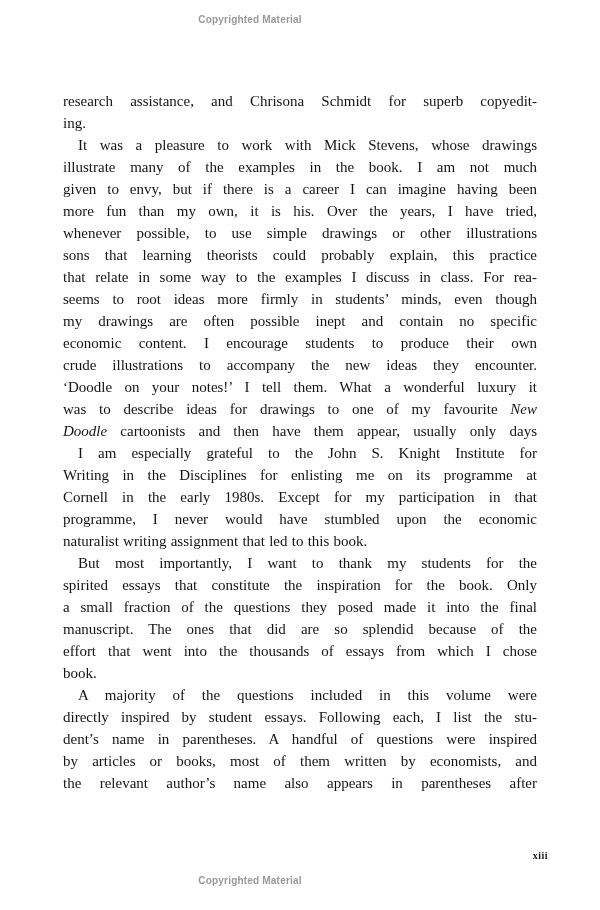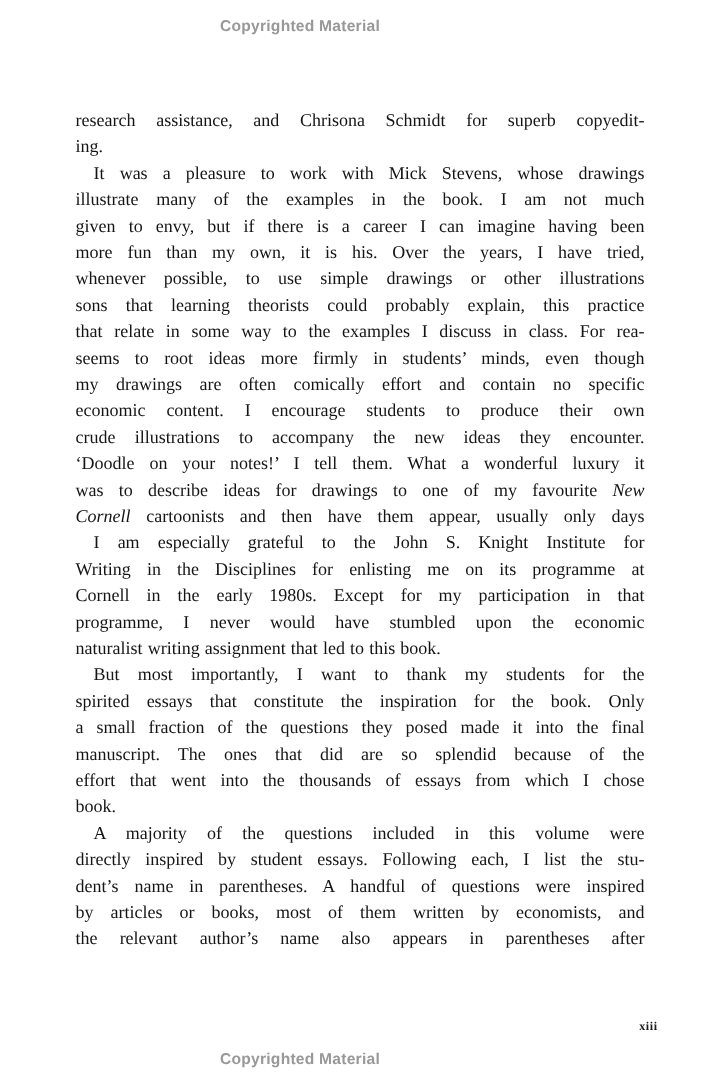--- a/index.html
+++ b/index.html
@@ -10,21 +10,21 @@
     background: #ffffff;
     overflow: hidden;
     font-family: "Liberation Serif", serif;
   }
   .watermark {
     position: absolute;
     left: 0;
     width: 500px;
     text-align: center;
     font-family: "Liberation Sans", sans-serif;
-    font-size: 13px;
+    font-size: 10px;
     font-weight: 600;
     letter-spacing: 0.2px;
     color: #989898;
   }
   .watermark-top { top: 14px; }
   .watermark-bottom { top: 875px; }
   .header-title {
     position: absolute;
     top: 33px;
     right: 63px;
@@ -72,26 +72,26 @@
       <div class="line just">research assistance, and Chrisona Schmidt for superb copyedit-</div>
       <div class="line">ing.</div>
       <div class="line just ind">It was a pleasure to work with Mick Stevens, whose drawings</div>
       <div class="line just">illustrate many of the examples in the book. I am not much</div>
       <div class="line just">given to envy, but if there is a career I can imagine having been</div>
       <div class="line just">more fun than my own, it is his. Over the years, I have tried,</div>
       <div class="line just">whenever possible, to use simple drawings or other illustrations</div>
       <div class="line just">sons that learning theorists could probably explain, this practice</div>
       <div class="line just">that relate in some way to the examples I discuss in class. For rea-</div>
       <div class="line just">seems to root ideas more firmly in students’ minds, even though</div>
-      <div class="line just">my drawings are often comically effort and contain no specific</div>
+      <div class="line just">my drawings are often possible inept and contain no specific</div>
       <div class="line just">economic content. I encourage students to produce their own</div>
       <div class="line just">crude illustrations to accompany the new ideas they encounter.</div>
       <div class="line just">‘Doodle on your notes!’ I tell them. What a wonderful luxury it</div>
       <div class="line just">was to describe ideas for drawings to one of my favourite <i>New</i></div>
-      <div class="line just"><i>Cornell</i> cartoonists and then have them appear, usually only days</div>
+      <div class="line just"><i>Doodle</i> cartoonists and then have them appear, usually only days</div>
       <div class="line just ind">I am especially grateful to the John S. Knight Institute for</div>
       <div class="line just">Writing in the Disciplines for enlisting me on its programme at</div>
       <div class="line just">Cornell in the early 1980s. Except for my participation in that</div>
       <div class="line just">programme, I never would have stumbled upon the economic</div>
       <div class="line">naturalist writing assignment that led to this book.</div>
       <div class="line just ind">But most importantly, I want to thank my students for the</div>
       <div class="line just">spirited essays that constitute the inspiration for the book. Only</div>
       <div class="line just">a small fraction of the questions they posed made it into the final</div>
       <div class="line just">manuscript. The ones that did are so splendid because of the</div>
       <div class="line just">effort that went into the thousands of essays from which I chose</div>

